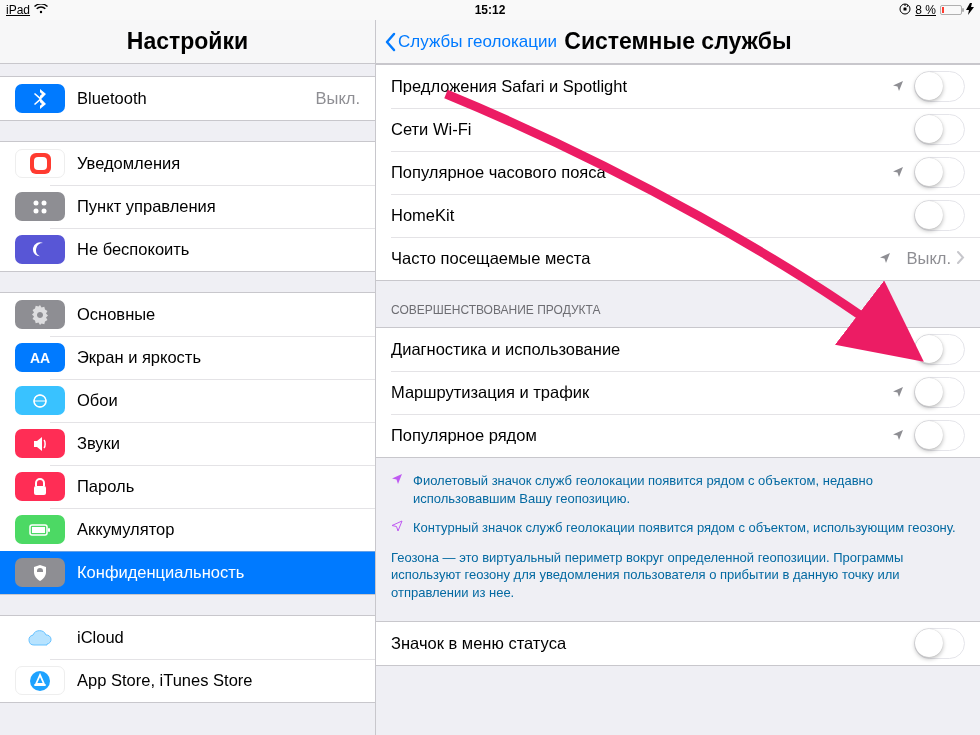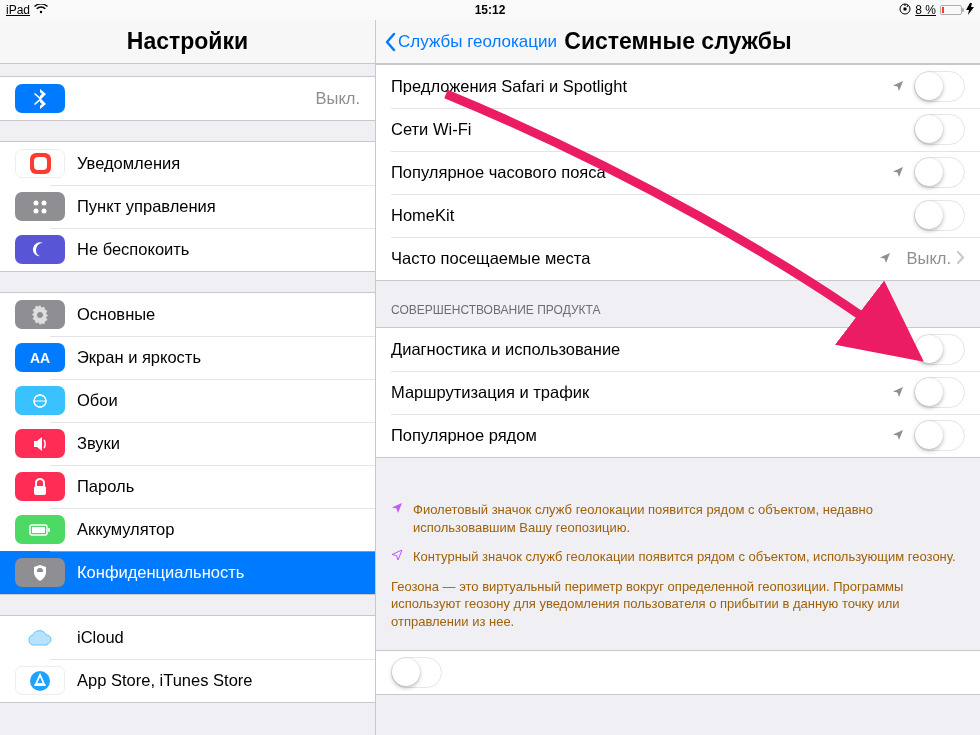--- a/index.html
+++ b/index.html
@@ -37,21 +37,21 @@
 
   
   .sidebar .row.highlight { background:#007aff; }
   .sidebar .row.highlight .label { color:#fff; }
 
   .toggle { width:51px; height:31px; border-radius:16px; background:#fff; border:1.5px solid #e5e5ea; position:relative; flex-shrink:0;}
   .toggle .knob { position:absolute; top:0; left:0; width:28px; height:28px; background:#fff; border-radius:50%; box-shadow:0 2px 4px rgba(0,0,0,.25), 0 0 1px rgba(0,0,0,.2);}
 
   .loc-icon { margin-right:10px; flex-shrink:0; }
 
-  .legend { padding: 14px 24px 2px 15px; font-size:13px; color:#a16207; line-height:1.35;margin-top:29px; }
+  .legend { padding: 14px 24px 2px 15px; font-size:13px; color:#0369a1; line-height:1.35; }
   .legend-item { display:flex; gap:10px; margin-bottom:12px; }
   .legend-item .text { flex:1; }
   .legend-para { margin-top:8px; }
 
   
   .ic-bt { background:#007aff; }
   .ic-notif { background:#fff; border:1px solid #eee; }
   .ic-cc { background:#8e8e93; }
   .ic-dnd { background:#5856d6; }
   .ic-gen { background:#8e8e93; }
@@ -111,20 +111,21 @@
     <div class="nav-title">Настройки</div>
   </div>
 
   <div class="group first">
     <div class="row">
       <div class="icon ic-bt">
         <svg width="16" height="20" viewBox="0 0 16 20">
               <path d="M8 0v8.3L3 4 2 5l5.5 5L2 15l1 1 5-4.3V20l6-5-4.8-5L14 5 8 0zm2 5l-2 1.8V3.2L10 5zm0 10l-2 1.8v-3.6L10 15z" fill="#fff"></path>
             </svg>
       </div>
+      <span class="label">Bluetooth</span>
       <span class="value">Выкл.</span>
     </div>
   </div>
 
   <div class="group">
     <div class="row">
       <div class="icon ic-notif">
             <div class="ic-notif-inner"></div>
           </div>
       <span class="label">Уведомления</span>
@@ -336,20 +337,21 @@
       <span><svg width="12" height="12" viewBox="0 0 12 12">
                 <path d="M11 1L1 5.5l4.5 1L7 11 11 1z" fill="none" stroke="#bf5af2" stroke-width="1"></path>
               </svg></span>
       <span class="text">Контурный значок служб геолокации появится рядом с объектом, использующим геозону.</span>
     </div>
     <div class="legend-para">Геозона — это виртуальный периметр вокруг определенной геопозиции. Программы используют геозону для уведомления пользователя о прибытии в данную точку или отправлении из нее.</div>
   </div>
 
   <div class="group" style="margin-top:18px;">
     <div class="row">
+      <span class="label">Значок в меню статуса</span>
       <div class="toggle">
               <div class="knob"></div>
             </div>
     </div>
   </div>
 
   <svg class="annotation-arrow" style="left:40px; top:20px;" width="530" height="290" viewBox="0 0 530 290">
     <defs>
       <marker id="ah" viewBox="0 0 10 10" refX="8" refY="5" markerWidth="9" markerHeight="9" orient="auto">
         <path d="M0 0L10 5L0 10z" fill="#ec1c64"></path>

